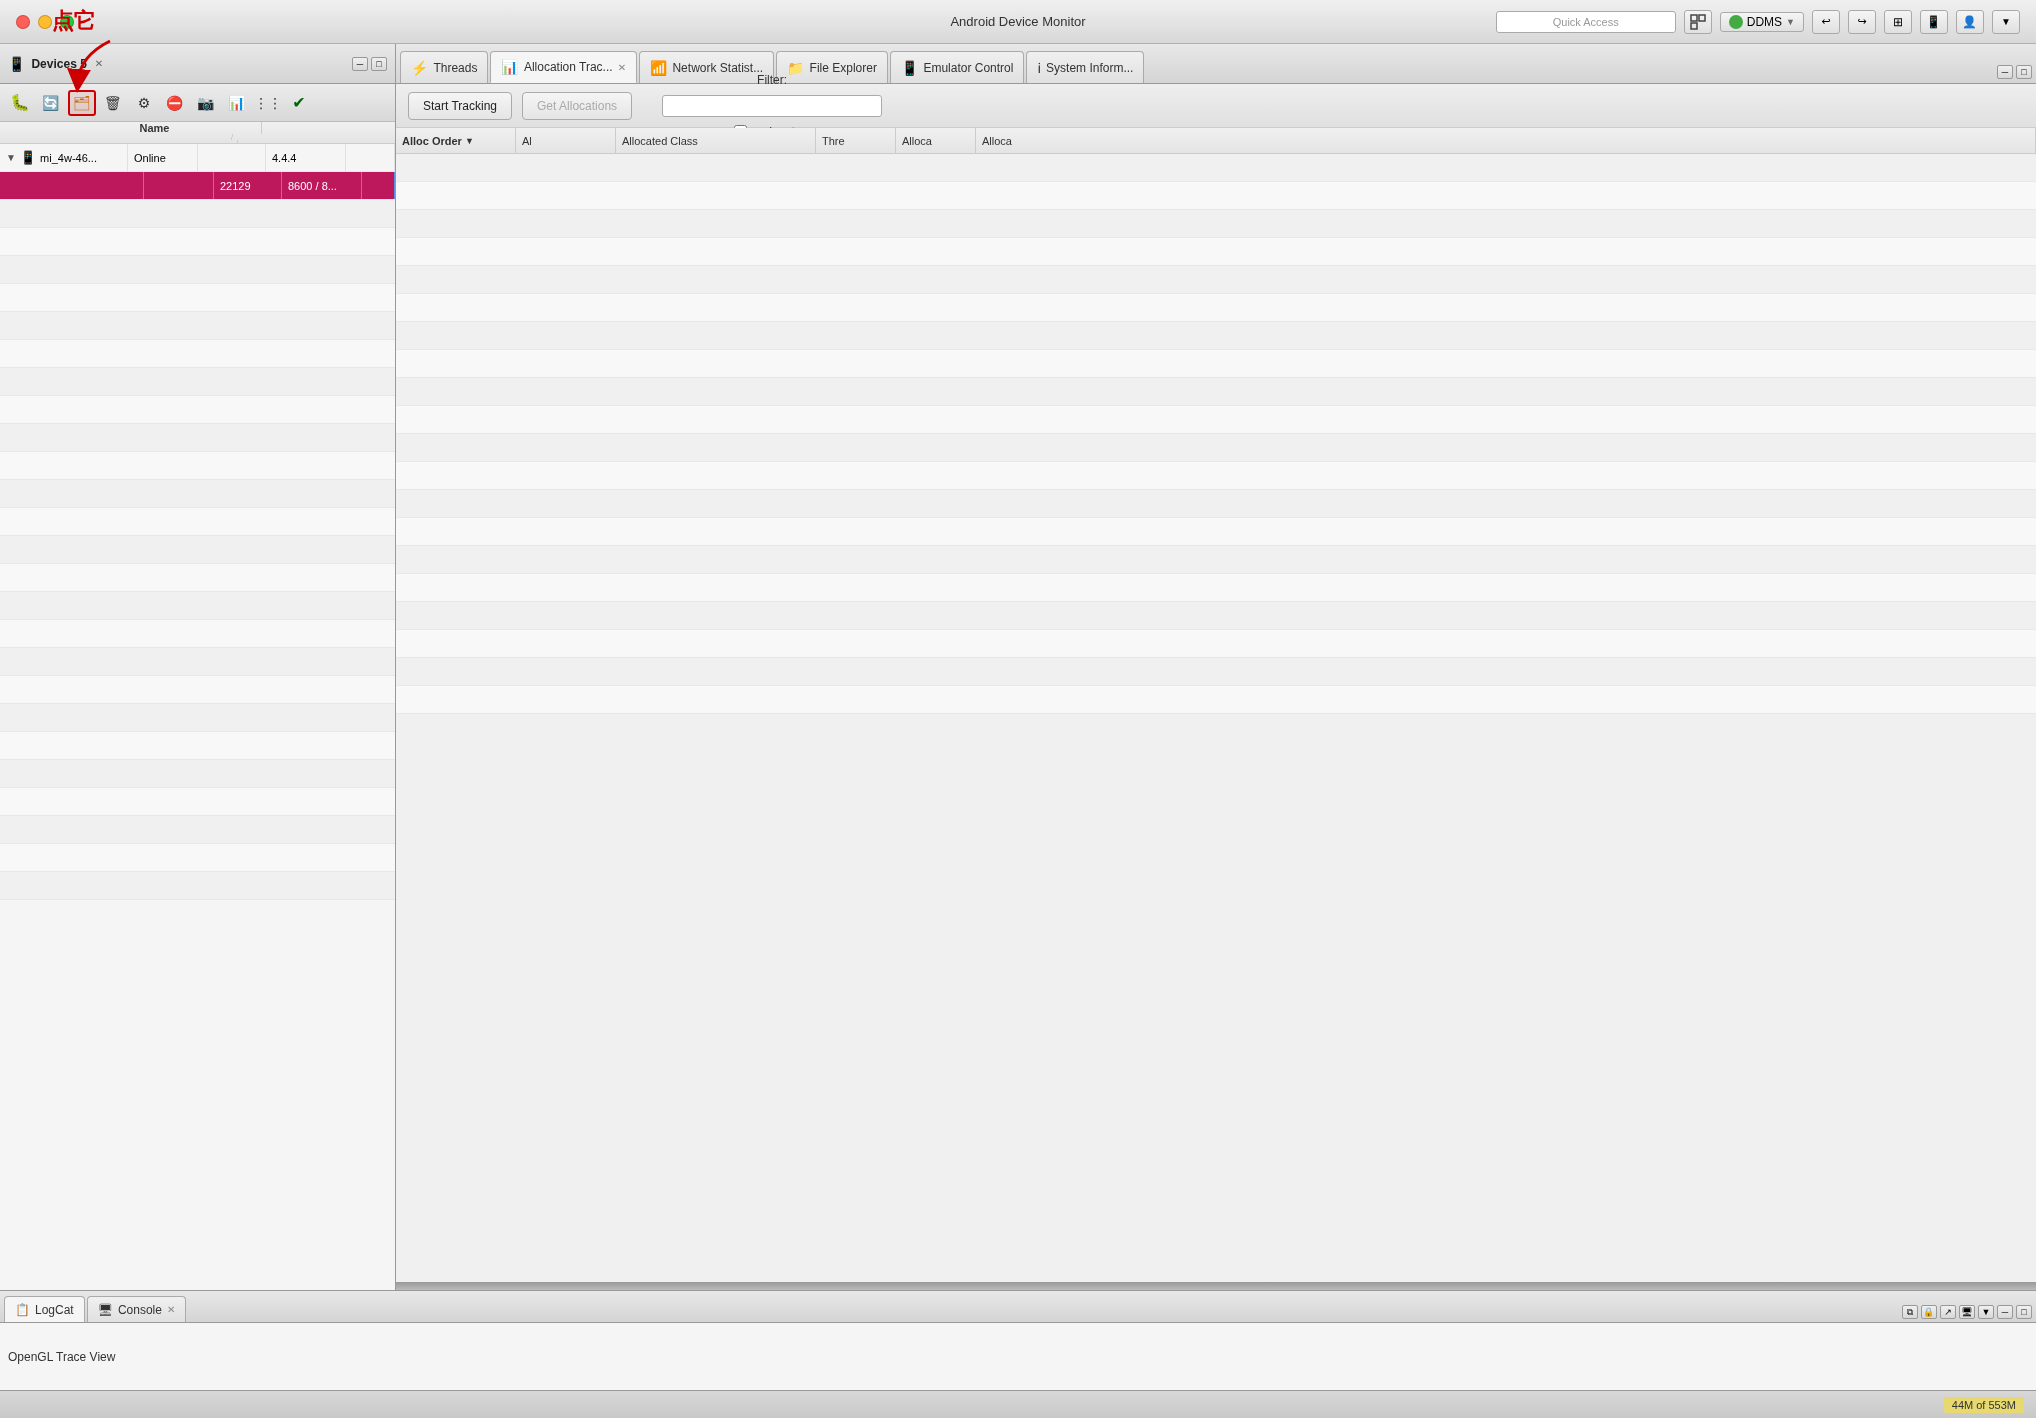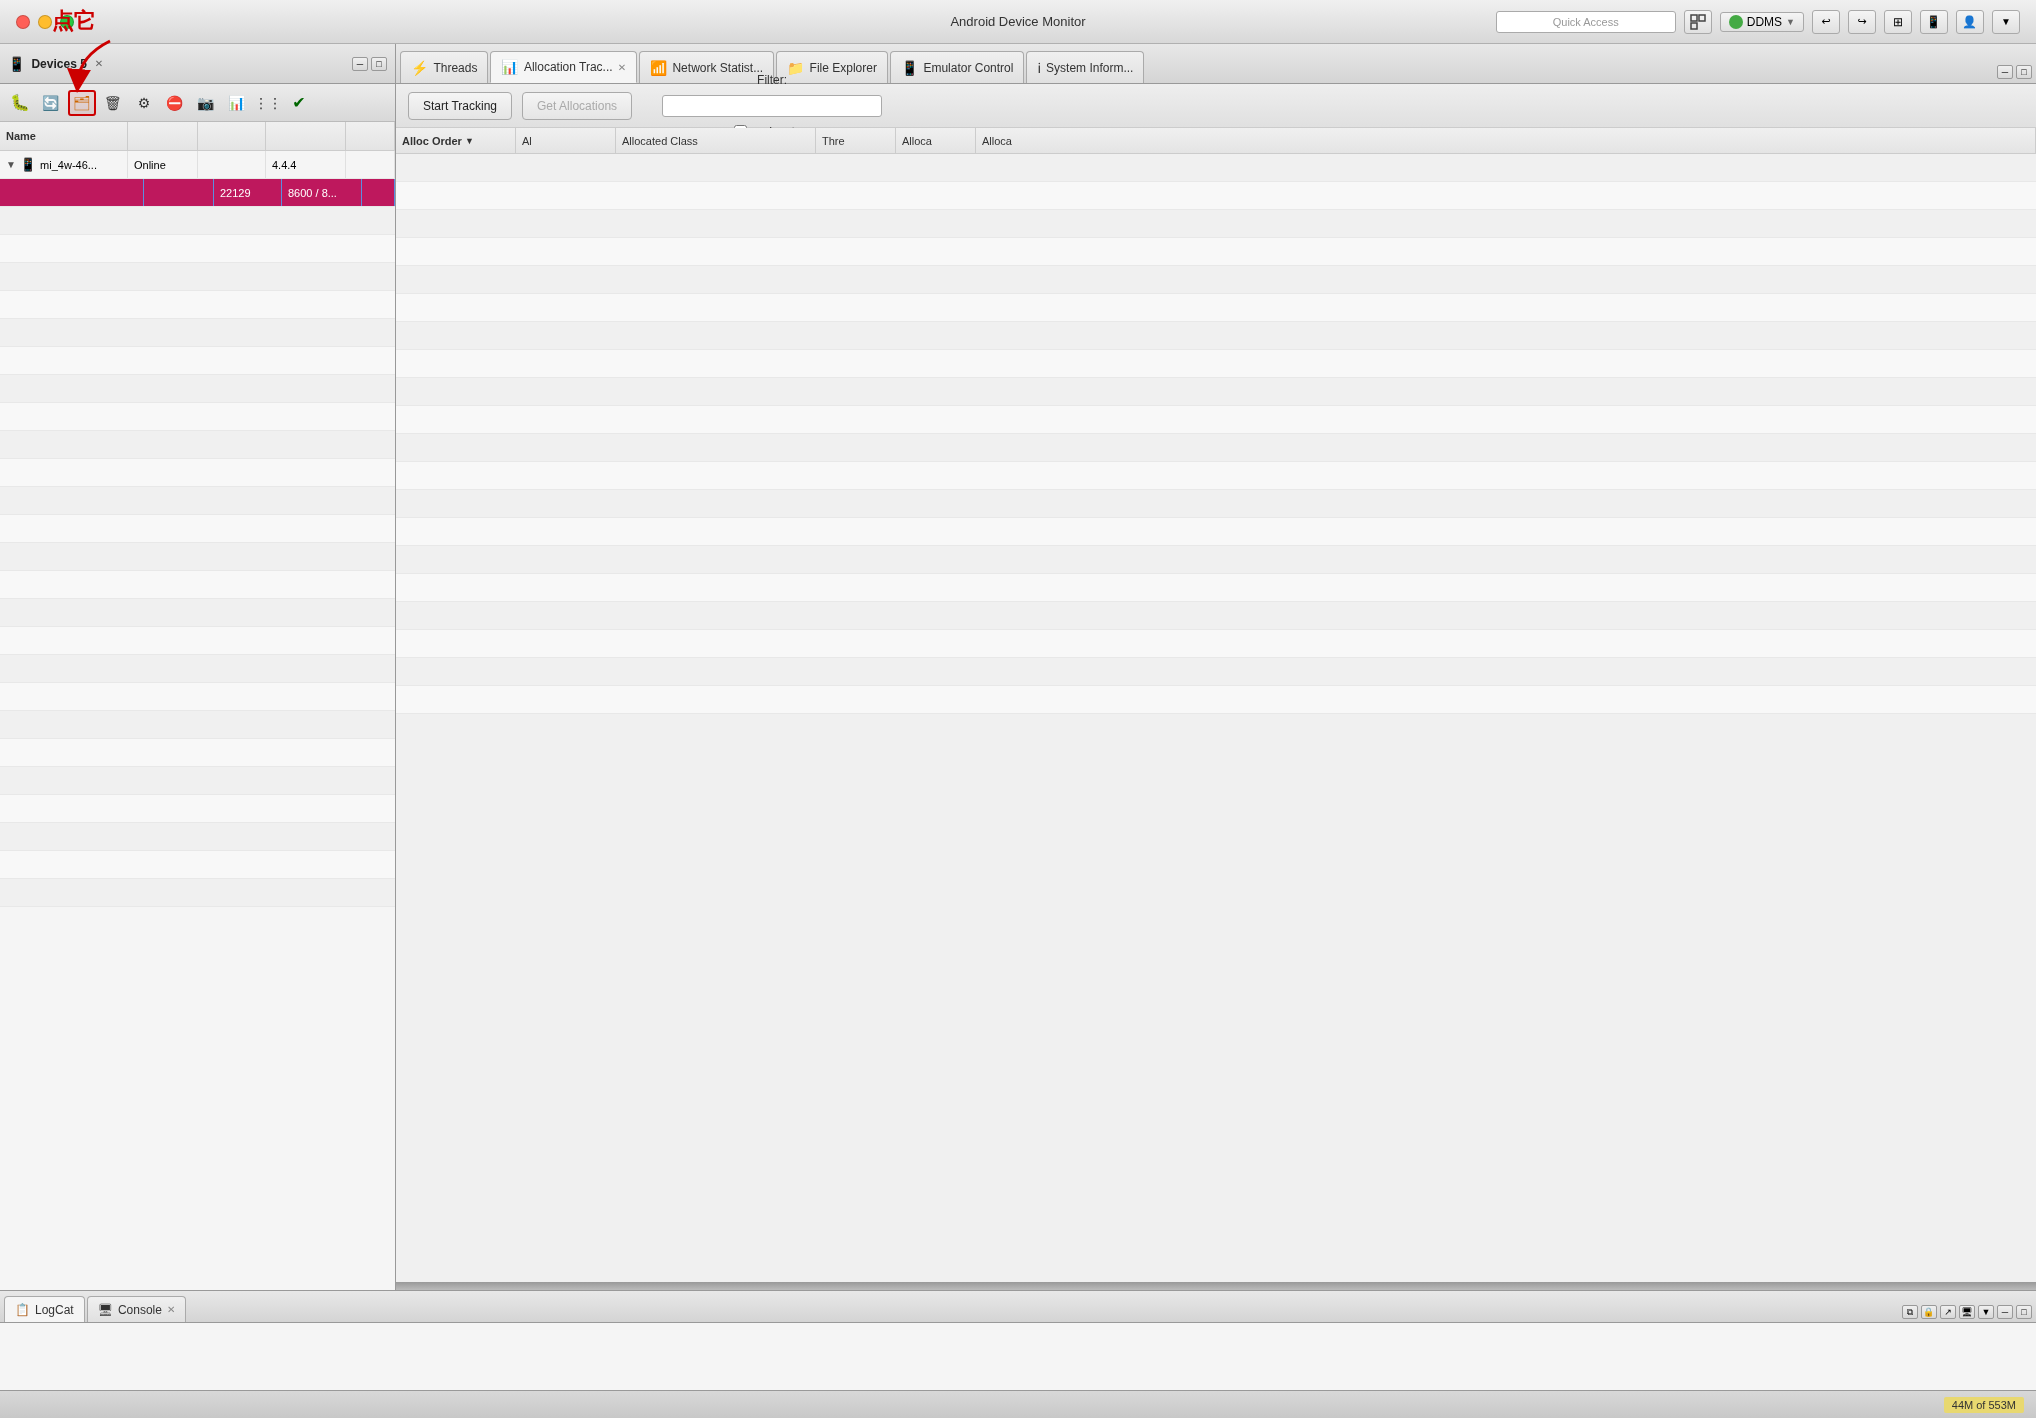--- a/index.html
+++ b/index.html
@@ -173,22 +173,23 @@
     .dev-tool-btn.highlighted {
       border: 2px solid #cc0000;
       background: rgba(200,0,0,0.08);
     }
 
     
     .col-headers {
       display: flex;
       background: linear-gradient(to bottom, #f0f0f0, #e4e4e4);
       border-bottom: 1px solid #ccc;
-      height: 29px;
-      align-items: center;
+      height: 22px;
+      align-items: center;
+      flex-direction: column;
     }
     .col-header {
       padding: 0 6px;
       font-size: 11px;
       color: #333;
       font-weight: bold;
       border-right: 1px solid #ccc;
       height: 100%;
       display: flex;
       align-items: center;
@@ -778,18 +779,21 @@
         <div class="panel-ctrl-btn">⧉</div>
         <div class="panel-ctrl-btn">🔒</div>
         <div class="panel-ctrl-btn">↗</div>
         <div class="panel-ctrl-btn">🖥</div>
         <div class="panel-ctrl-btn">▼</div>
         <div class="panel-ctrl-btn">─</div>
         <div class="panel-ctrl-btn">□</div>
       </div>
     </div>
 
+    <div class="bottom-content">
+      <span>OpenGL Trace View</span>
+    </div>
   </div>
 
   <div class="status-bar">
     <span class="status-memory">44M of 553M</span>
   </div>
 </div>
 
 </body></html>

